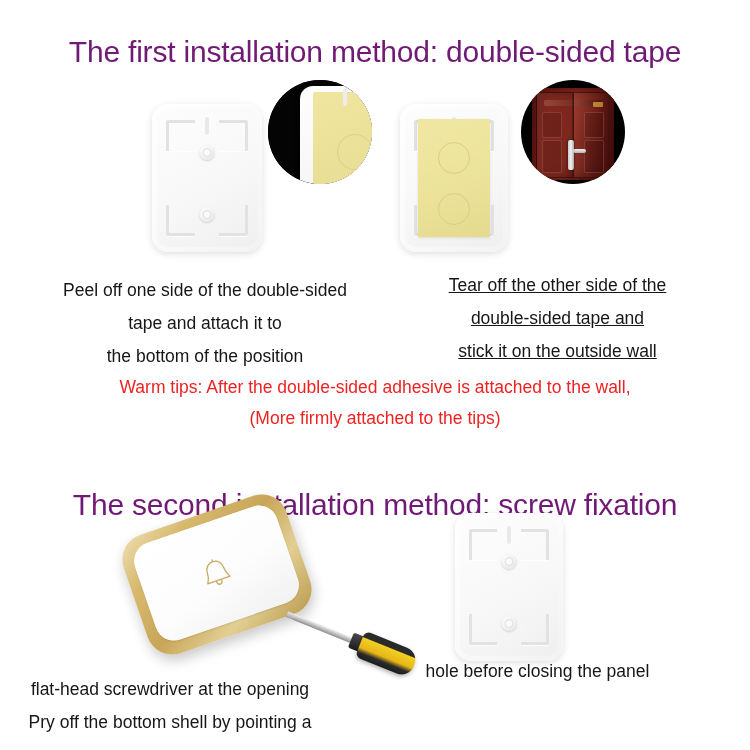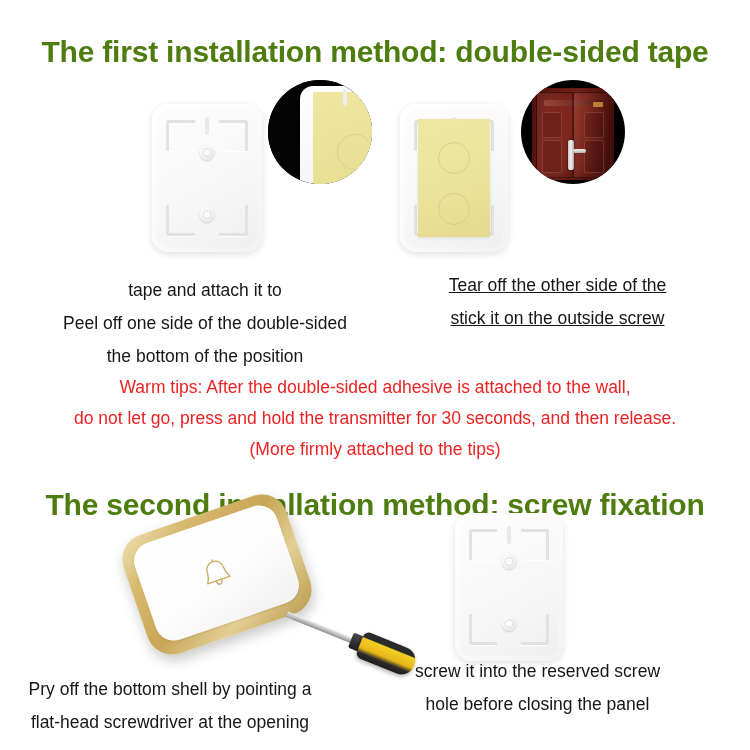--- a/index.html
+++ b/index.html
@@ -16,22 +16,22 @@
     color: #1a1a1a;
     -webkit-font-smoothing: antialiased;
   }
 
   
   .heading {
     position: absolute;
     left: 0; right: 0;
     text-align: center;
     font-size: 30px;
-    font-weight: 700;
-    color: #4d7c0f;
+    font-weight: 400;
+    color: #701a75;
     letter-spacing: -0.2px;
     white-space: nowrap;
   }
   #heading-1 { top: 15px; }
   #heading-2 { top: 468px; }
 
   
   .caption {
     position: absolute;
     text-align: center;
@@ -349,33 +349,33 @@
     <span class="leaf r"></span>
     <span class="panel" style="left:12%; top:26%; width:22%; height:26%;"></span>
     <span class="panel" style="left:12%; top:56%; width:22%; height:34%;"></span>
     <span class="panel" style="right:12%; top:26%; width:22%; height:26%;"></span>
     <span class="panel" style="right:12%; top:56%; width:22%; height:34%;"></span>
     <span class="handle"></span>
   </span>
 </div>
 
 <div class="caption" id="caption-peel">
+  <div>Peel off one side of the double-sided</div>
   <div>tape and attach it to</div>
-  <div>Peel off one side of the double-sided</div>
   <div>the bottom of the position</div>
 </div>
 
 <div class="caption" id="caption-tear">
   <div>Tear off the other side of the</div>
-  <div>stick it on the outside screw</div>
+  <div>double-sided tape and</div>
+  <div>stick it on the outside wall</div>
 </div>
 
 <div id="warm-tips">
   <div>Warm tips: After the double-sided adhesive is attached to the wall,</div>
-  <div>do not let go, press and hold the transmitter for 30 seconds, and then release.</div>
   <div>(More firmly attached to the tips)</div>
 </div>
 
 <h1 class="heading" id="heading-2">The second installation method: screw fixation</h1>
 
 <div id="doorbell">
   <span class="bezel"></span>
   <span class="face">
     <span class="bell-icon">
       <svg width="30" height="32" viewBox="0 0 30 32" fill="none" stroke="#c9a961" stroke-width="1.3" stroke-linejoin="round">
@@ -400,20 +400,19 @@
     <span class="clip tl"></span>
     <span class="clip tr"></span>
     <span class="clip bl"></span>
     <span class="clip br"></span>
     <span class="boss top"></span>
     <span class="boss bottom"></span>
   </div>
 </div>
 
 <div class="caption" id="caption-pry">
+  <div>flat-head screwdriver at the opening</div>
   <div>Pry off the bottom shell by pointing a</div>
-  <div>flat-head screwdriver at the opening</div>
 </div>
 
 <div class="caption" id="caption-place">
-  <div>screw it into the reserved screw</div>
   <div>hole before closing the panel</div>
 </div>
 
 </body></html>

